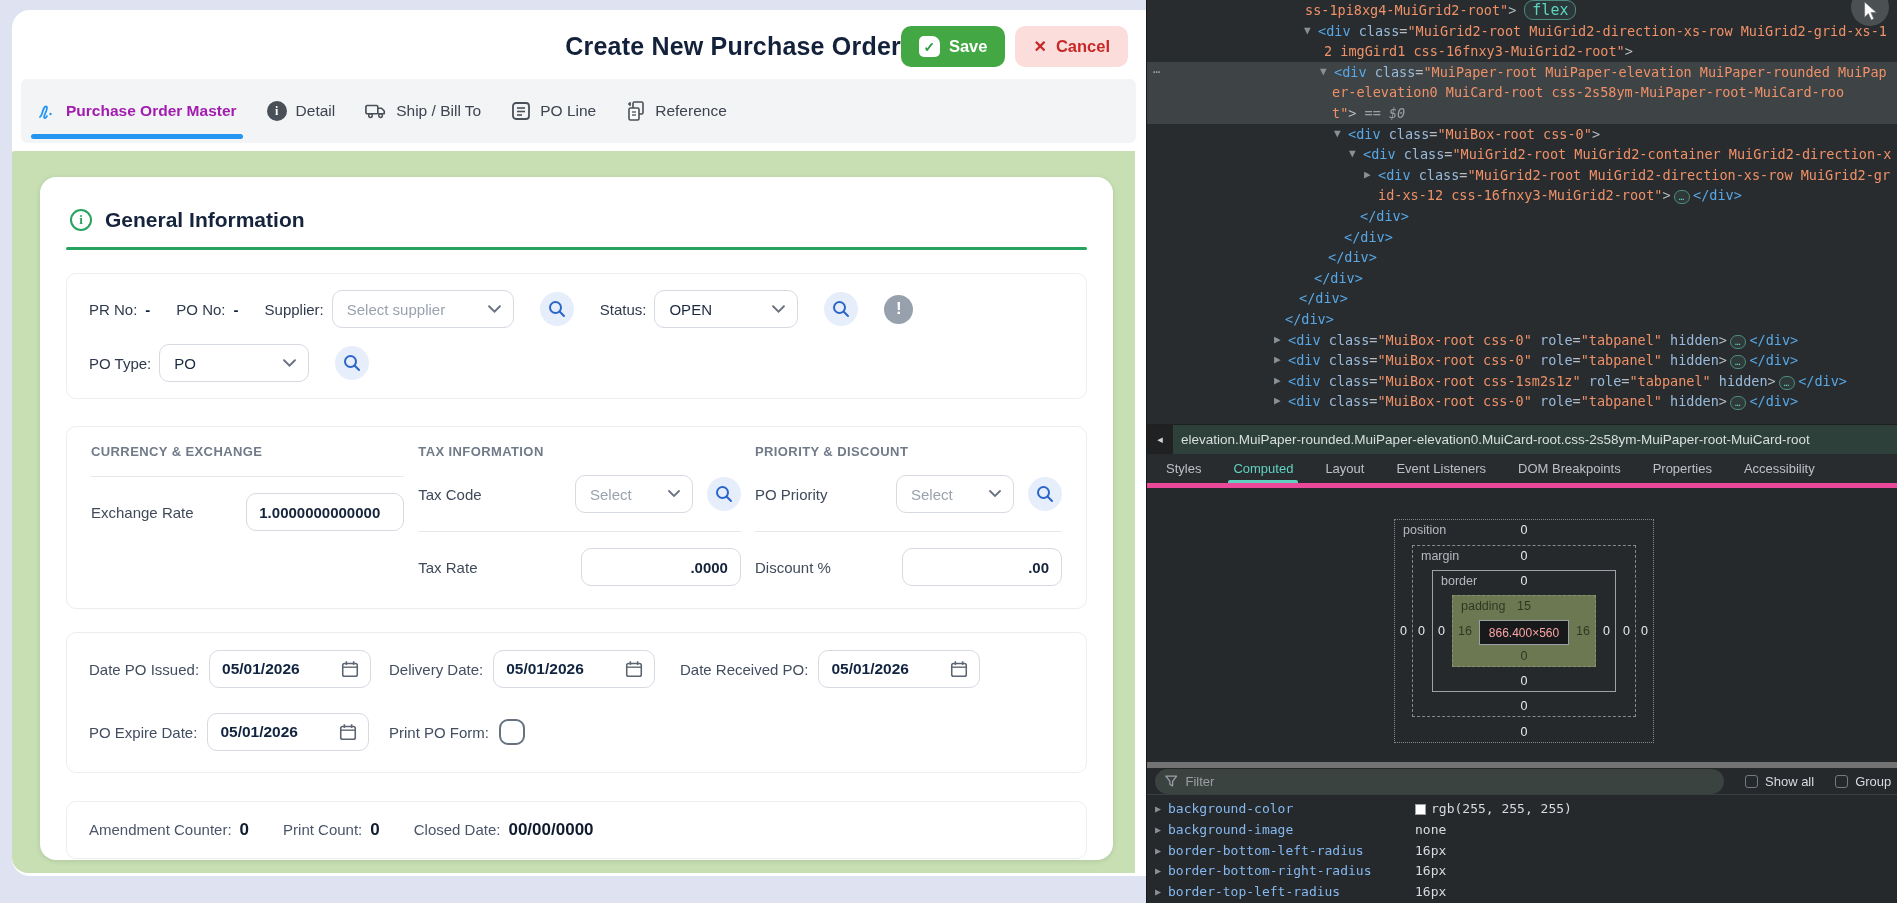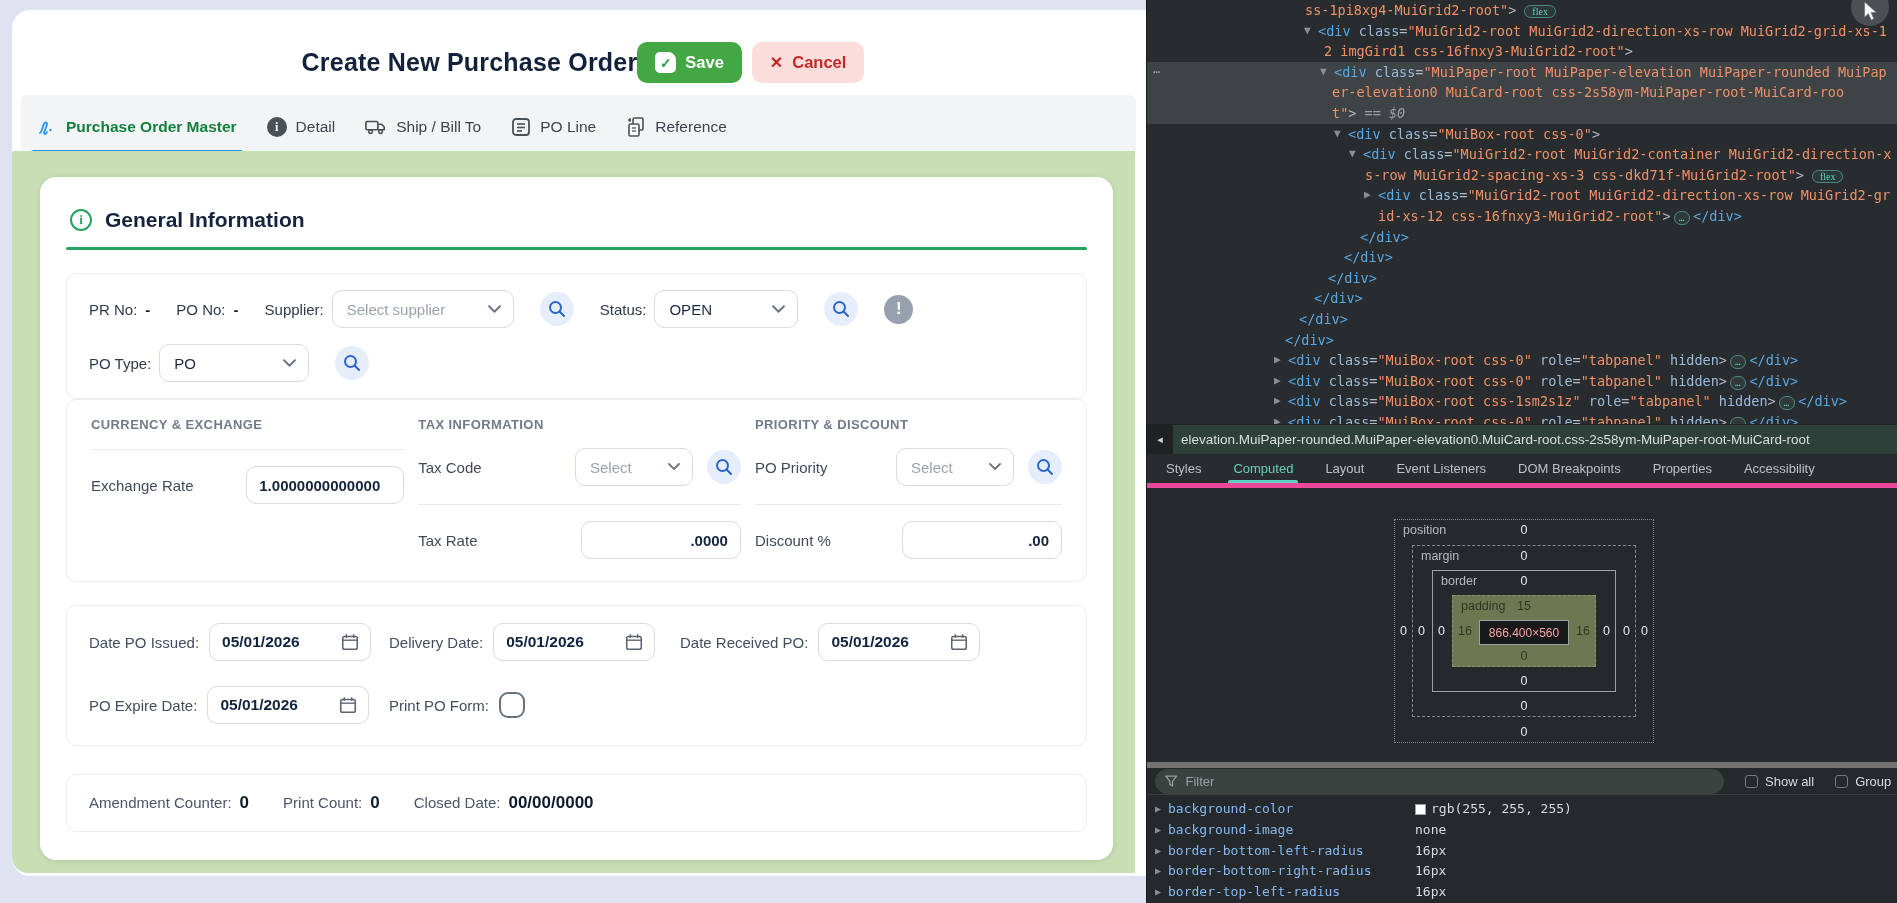--- a/index.html
+++ b/index.html
@@ -4,32 +4,32 @@
 <style>
   * { margin:0; padding:0; box-sizing:border-box; }
   html,body { width:1897px; height:903px; overflow:hidden; }
   body { font-family:"Liberation Sans", sans-serif; }
   .stage { position:relative; width:1897px; height:903px; background:#dfe3f1; overflow:hidden; }
 
   
   .app { position:absolute; left:0; top:0; width:1146px; height:903px; background:#dfe3f1; }
   .app-card { position:absolute; left:12px; top:10px; width:1134px; height:866px; background:#ffffff; border-radius:18px 0 0 18px; }
 
-  .app-header { display:flex; align-items:center; justify-content:center; padding:32px 18px 0 26px; }
+  .app-header { display:flex; align-items:center; justify-content:flex-end; padding:16px 18px 0 26px; }
   .page-title { font-size:25px; font-weight:700; color:#14213a; letter-spacing:.2px; }
   .hdr-btns { display:flex; gap:10px; }
   .btn { display:flex; align-items:center; gap:9px; height:41px; border:none; border-radius:10px; cursor:pointer; font-family:inherit; font-size:16.5px; font-weight:700; padding:0 18px; }
   .btn-save { background:#43a843; color:#fff; }
   .save-ic { width:21px; height:21px; background:#fff; border-radius:5px 8px 5px 5px; color:#2f9e44; font-size:14px; font-weight:900; display:flex; align-items:center; justify-content:center; }
   .btn-cancel { background:#fbdedb; color:#c62828; }
   .cancel-x { font-size:16px; font-weight:900; }
 
   .tab-bar { position:relative; margin:12px 10px 0 9px; height:64px; background:#f3f4f6; border-radius:6px; display:flex; align-items:center; gap:30px; padding:0 4px 0 16px; }
   .tab { position:relative; display:flex; align-items:center; gap:9px; height:100%; font-size:15.5px; color:#3d4350; cursor:pointer; }
-  .tab.active { color:#15803d; font-weight:700; }
+  .tab.active { color:#a21caf; font-weight:700; }
   .tab.active .tab-underline { position:absolute; left:-6px; right:-6px; bottom:4px; height:5px; border-radius:4px; background:#2496f1; }
   .tab-ic { display:flex; align-items:center; }
   .info-filled { width:20px; height:20px; border-radius:50%; background:#4a5058; color:#fff; font-size:12px; font-weight:700; font-family:"Liberation Serif", serif; display:flex; align-items:center; justify-content:center; }
 
   .green-panel { position:absolute; left:0; top:141px; right:11px; bottom:3px; background:#c8dfb4; border-radius:2px 0 0 16px; padding:26px 22px 13px 28px; }
   .inner-card { width:100%; height:100%; background:#fff; border-radius:16px; box-shadow:0 1px 5px rgba(40,60,40,.15); padding:16px 26px 0 26px; overflow:hidden; }
 
   .gi-header { display:flex; align-items:center; gap:13px; margin:15px 0 0 4px; }
   .gi-ic { width:22px; height:22px; border-radius:50%; border:2px solid #27a35f; color:#27a35f; font-size:13px; font-weight:700; font-family:"Liberation Serif", serif; display:flex; align-items:center; justify-content:center; }
   .gi-title { font-size:21px; font-weight:700; color:#15233c; }
@@ -42,21 +42,21 @@
   .lblv { display:flex; align-items:center; gap:8px; font-size:15px; color:#2e3a4c; }
   .lblv b { font-size:15px; color:#14213a; }
 
   .select { position:relative; display:flex; align-items:center; justify-content:space-between; gap:8px; height:38px; border:1.5px solid #d6dae1; border-radius:10px; padding:0 12px 0 14px; background:#fff; font-size:15px; color:#1b2940; cursor:pointer; }
   .select .ph { color:#9aa2ae; }
   .w182{width:182px}.w150{width:150px}.w144{width:144px}.w118{width:118px}
 
   .search-btn { width:34px; height:34px; border-radius:50%; border:none; background:#e7eefb; display:flex; align-items:center; justify-content:center; cursor:pointer; flex:none; }
   .alert-ic { width:29px; height:29px; border-radius:50%; background:#97a1ad; color:#fff; font-size:17px; font-weight:800; display:flex; align-items:center; justify-content:center; flex:none; }
 
-  .fs2 { padding:17px 24px 21px 24px; display:grid; grid-template-columns:1fr 1.03fr .98fr; column-gap:14px; }
+  .fs2 { margin-top:27px; padding:17px 24px 21px 24px; display:grid; grid-template-columns:1fr 1.03fr .98fr; column-gap:14px; }
   .col-h { font-size:13px; font-weight:700; color:#707a88; letter-spacing:.4px; }
   .ctl-row { display:flex; align-items:center; justify-content:space-between; gap:10px; margin-top:15px; height:40px; }
   .ctl-row .flbl { font-size:15px; color:#3f4a5a; flex:1; }
   .ctl-right { display:flex; align-items:center; gap:14px; }
   .col-div { border-top:1.5px solid #e7e9ee; margin-top:17px; }
   .tinput { height:38px; border:1.5px solid #d6dae1; border-radius:10px; padding:0 12px; font-family:inherit; font-size:15px; font-weight:600; color:#15233c; background:#fff; }
   .w158{width:158px}.w160{width:160px}
   .tr { text-align:right; }
 
   .fs3 { margin-top:23px; padding:17px 22px 21px 22px; }
@@ -73,21 +73,21 @@
 
   
   .dt { position:absolute; left:1146px; top:0; width:751px; height:903px; background:#282c2f; border-left:1px solid #17191b; display:flex; flex-direction:column; }
   .dt-tree { position:relative; height:424px; overflow:hidden; font-family:"DejaVu Sans Mono", monospace; font-size:13.5px; line-height:20.6px; color:#d5d9dc; }
   .dom-line { position:relative; white-space:pre; height:20.6px; }
   .dom-line.sel { background:#3e4346; }
   .gutter-dots { position:absolute; left:6px; color:#9aa0a6; letter-spacing:1px; font-size:12px; }
   .tw { position:absolute; color:#8a9094; font-size:11px; top:0; }
   .tk-t{color:#58a8e6} .tk-a{color:#9bbbdc} .tk-p{color:#b6bcc1} .tk-s{color:#ef9168}
   .tk-c{color:#9aa0a6; font-style:italic}
-  .tk-b{color:#5dd3c0; border:1px solid #4d8a80; border-radius:9px; background:rgba(93,211,192,.07); font-size:10px; padding:0 7px; margin-left:8px;font-family:Liberation Serif, serif; }
+  .tk-b{color:#5dd3c0; border:1px solid #4d8a80; border-radius:9px; background:rgba(93,211,192,.07); font-size:15px; padding:0 7px; margin-left:8px; }
   .tk-e{color:#5dd3c0; border:1px solid #4d8a80; border-radius:8px; background:#2f3a38; font-size:9px; padding:1px 4px; margin:0 3px; letter-spacing:1px; cursor:pointer; }
   .dt-cursor { position:absolute; right:8px; top:-12px; width:38px; height:38px; border-radius:50%; background:#4b5053; display:flex; align-items:flex-end; justify-content:center; padding-bottom:4px; }
 
   .crumbbar { height:30px; background:#2d4039; display:flex; align-items:stretch; border-top:1px solid #1d1f21; }
   .crumb-back { width:26px; background:#1f2123; color:#cfd3d6; border:none; font-size:11px; cursor:pointer; }
   .crumb-text { flex:1; font-size:13.5px; color:#dbdee1; line-height:29px; padding-left:8px; white-space:nowrap; overflow:hidden; }
 
   .dt-tabs { height:34px; background:#282c2f; border-bottom:5px solid #ec4899; display:flex; gap:22px; padding-left:14px; }
   .dt-tab { position:relative; display:flex; align-items:center; font-size:13px; color:#bdc1c6; padding:0 5px; cursor:pointer; white-space:nowrap; }
   .dt-tab.active { color:#60d1be; }
@@ -415,21 +415,20 @@
           </svg>
       </div>
     <div class="dom-line"><span style="padding-left: 158px; display: inline-block;"><span class="tk-s">ss-1pi8xg4-MuiGrid2-root"</span><span class="tk-p">&gt;</span><span class="tk-b">flex</span></span></div>
         <div class="dom-line"><span class="tw" style="left: 157px;">▼</span><span style="padding-left: 171px; display: inline-block;"><span class="tk-t">&lt;div</span><span class="tk-a"> class</span><span class="tk-p">=</span><span class="tk-s">"MuiGrid2-root MuiGrid2-direction-xs-row MuiGrid2-grid-xs-1</span></span></div>
         <div class="dom-line"><span style="padding-left: 177px; display: inline-block;"><span class="tk-s">2 imgGird1 css-16fnxy3-MuiGrid2-root"</span><span class="tk-p">&gt;</span></span></div>
         <div class="dom-line sel"><span class="gutter-dots">⋯</span><span class="tw" style="left: 173px;">▼</span><span style="padding-left: 187px; display: inline-block;"><span class="tk-t">&lt;div</span><span class="tk-a"> class</span><span class="tk-p">=</span><span class="tk-s">"MuiPaper-root MuiPaper-elevation MuiPaper-rounded MuiPap</span></span></div>
         <div class="dom-line sel"><span style="padding-left: 185px; display: inline-block;"><span class="tk-s">er-elevation0 MuiCard-root css-2s58ym-MuiPaper-root-MuiCard-roo</span></span></div>
         <div class="dom-line sel"><span style="padding-left: 185px; display: inline-block;"><span class="tk-s">t"</span><span class="tk-p">&gt;</span><span class="tk-c"> == $0</span></span></div>
         <div class="dom-line"><span class="tw" style="left: 187px;">▼</span><span style="padding-left: 201px; display: inline-block;"><span class="tk-t">&lt;div</span><span class="tk-a"> class</span><span class="tk-p">=</span><span class="tk-s">"MuiBox-root css-0"</span><span class="tk-p">&gt;</span></span></div>
         <div class="dom-line"><span class="tw" style="left: 202px;">▼</span><span style="padding-left: 216px; display: inline-block;"><span class="tk-t">&lt;div</span><span class="tk-a"> class</span><span class="tk-p">=</span><span class="tk-s">"MuiGrid2-root MuiGrid2-container MuiGrid2-direction-x</span></span></div>
-        <div class="dom-line"><span style="padding-left: 218px; display: inline-block;"><span class="tk-s">s-row MuiGrid2-spacing-xs-3 css-dkd71f-MuiGrid2-root"</span><span class="tk-p">&gt;</span><span class="tk-b">flex</span></span></div>
         <div class="dom-line"><span class="tw" style="left: 217px;">▶</span><span style="padding-left: 231px; display: inline-block;"><span class="tk-t">&lt;div</span><span class="tk-a"> class</span><span class="tk-p">=</span><span class="tk-s">"MuiGrid2-root MuiGrid2-direction-xs-row MuiGrid2-gr</span></span></div>
         <div class="dom-line"><span style="padding-left: 231px; display: inline-block;"><span class="tk-s">id-xs-12 css-16fnxy3-MuiGrid2-root"</span><span class="tk-p">&gt;</span><span class="tk-e">…</span><span class="tk-t">&lt;/div&gt;</span></span></div>
         <div class="dom-line"><span style="padding-left: 213px; display: inline-block;"><span class="tk-t">&lt;/div&gt;</span></span></div>
         <div class="dom-line"><span style="padding-left: 197px; display: inline-block;"><span class="tk-t">&lt;/div&gt;</span></span></div>
         <div class="dom-line"><span style="padding-left: 181px; display: inline-block;"><span class="tk-t">&lt;/div&gt;</span></span></div>
         <div class="dom-line"><span style="padding-left: 167px; display: inline-block;"><span class="tk-t">&lt;/div&gt;</span></span></div>
         <div class="dom-line"><span style="padding-left: 152px; display: inline-block;"><span class="tk-t">&lt;/div&gt;</span></span></div>
         <div class="dom-line"><span style="padding-left: 138px; display: inline-block;"><span class="tk-t">&lt;/div&gt;</span></span></div>
         <div class="dom-line"><span class="tw" style="left: 127px;">▶</span><span style="padding-left: 141px; display: inline-block;"><span class="tk-t">&lt;div</span><span class="tk-a"> class</span><span class="tk-p">=</span><span class="tk-s">"MuiBox-root css-0"</span><span class="tk-a"> role</span><span class="tk-p">=</span><span class="tk-s">"tabpanel"</span><span class="tk-a"> hidden</span><span class="tk-p">&gt;</span><span class="tk-e">…</span><span class="tk-t">&lt;/div&gt;</span></span></div>
         <div class="dom-line"><span class="tw" style="left: 127px;">▶</span><span style="padding-left: 141px; display: inline-block;"><span class="tk-t">&lt;div</span><span class="tk-a"> class</span><span class="tk-p">=</span><span class="tk-s">"MuiBox-root css-0"</span><span class="tk-a"> role</span><span class="tk-p">=</span><span class="tk-s">"tabpanel"</span><span class="tk-a"> hidden</span><span class="tk-p">&gt;</span><span class="tk-e">…</span><span class="tk-t">&lt;/div&gt;</span></span></div>

